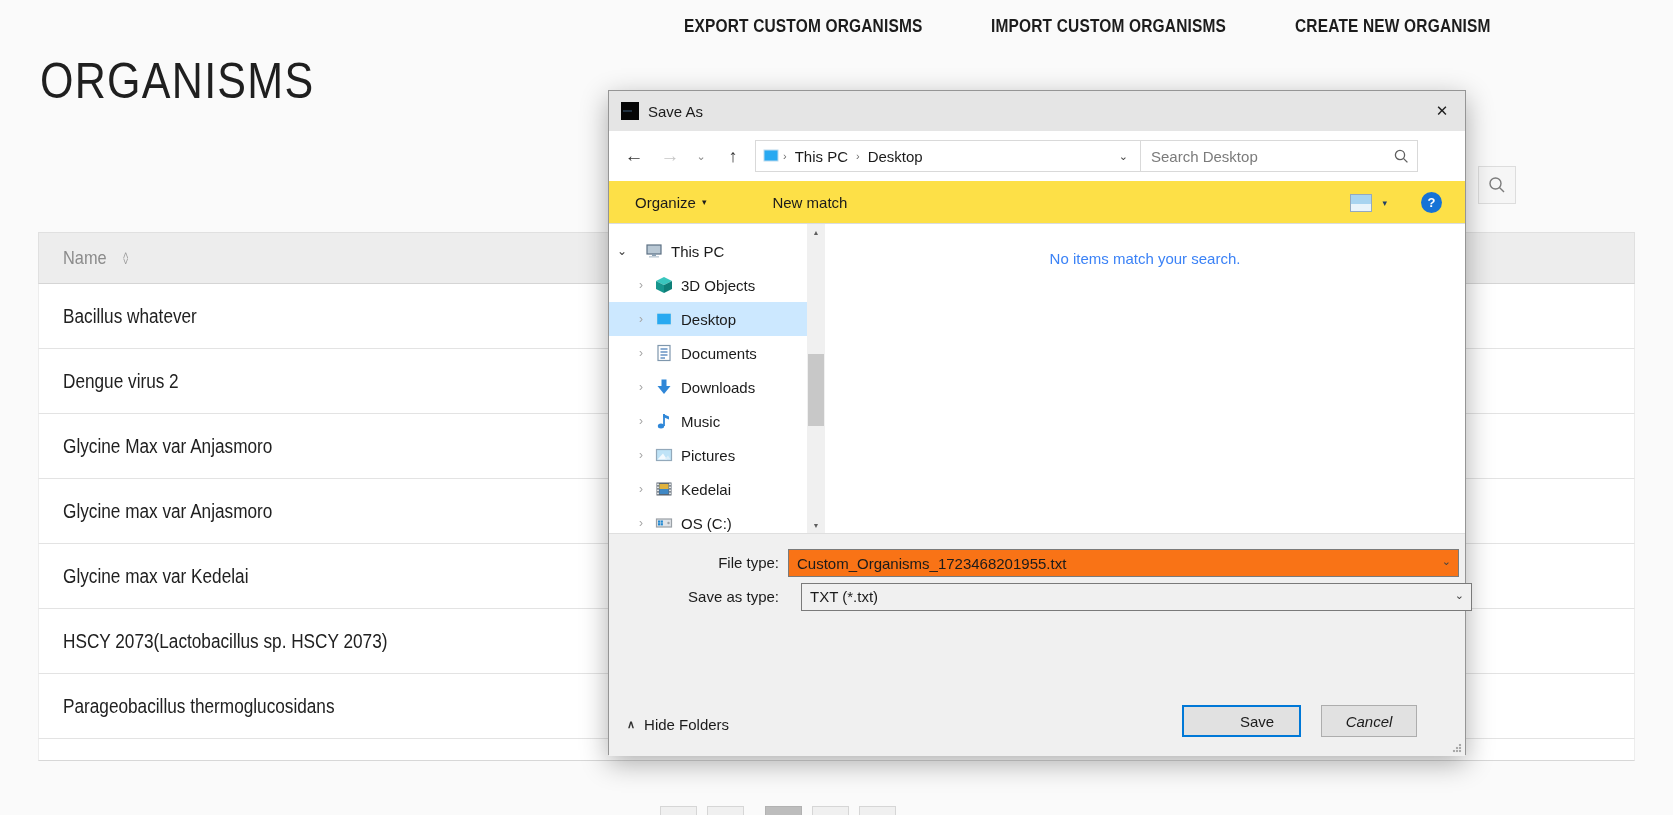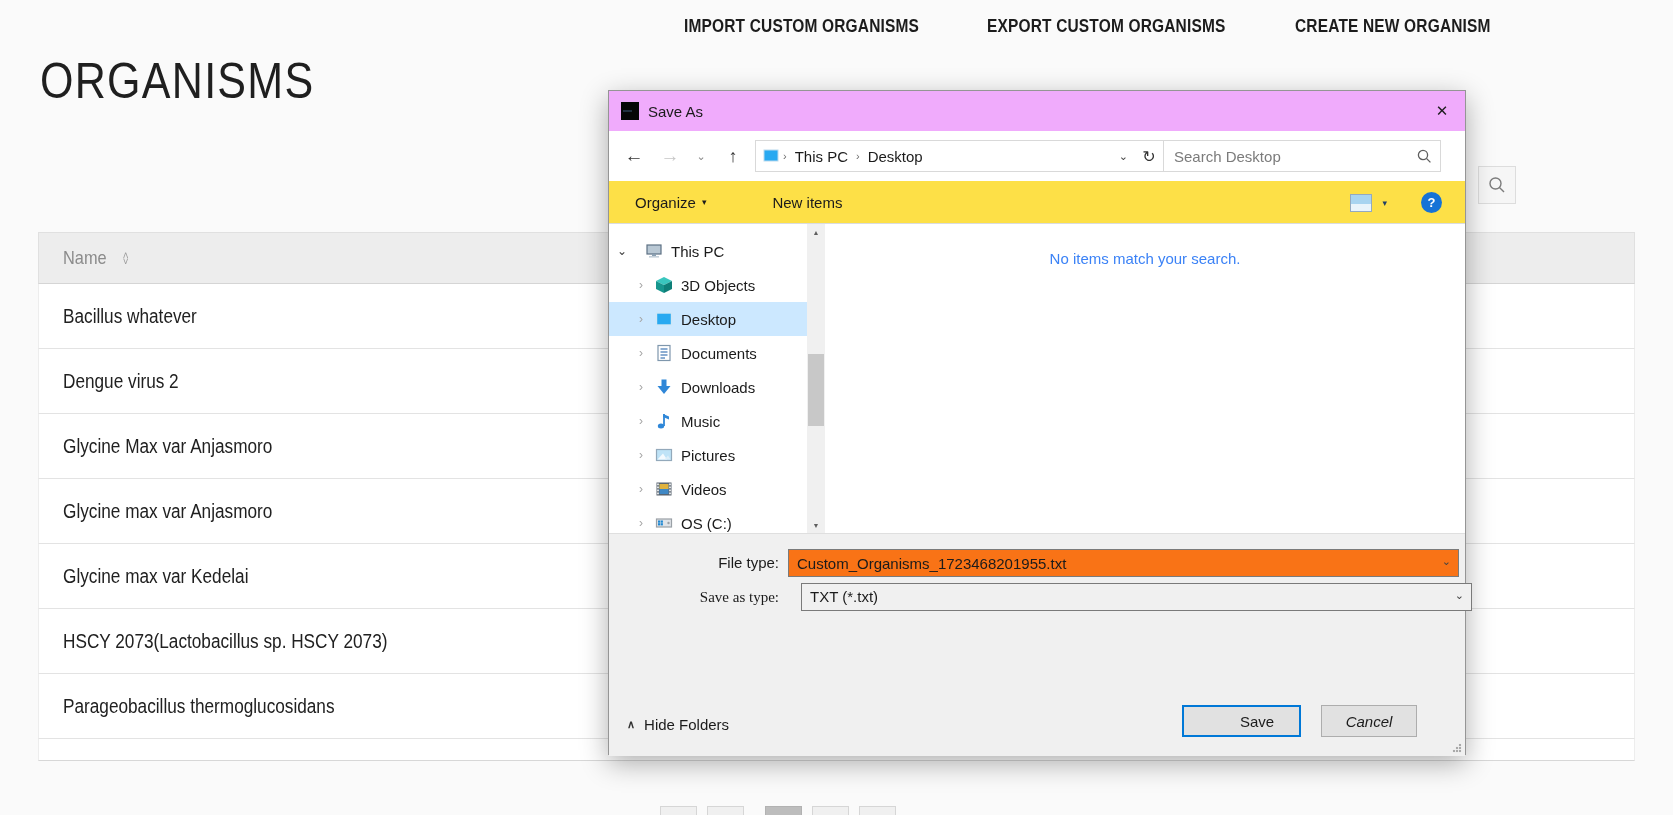--- a/index.html
+++ b/index.html
@@ -26,38 +26,38 @@
   .org-table .row-partial { height:22px; background:#fff; border-left:1px solid #ededed; border-right:1px solid #ededed; border-bottom:1px solid #d7d7d7; }
 
   .pagination { position:absolute; left:660px; top:806px; display:flex; }
   .pagination .pg { width:37px; height:30px; border:1px solid #d6d6d6; background:#f0f0f0; }
   .pagination .pg.active { background:#bdbdbd; border-color:#b2b2b2; }
   .pg + .pg { margin-left:10px; }
   .pg.gap-lg { margin-left:21px; }
 
   
   .dialog { position:absolute; left:608px; top:90px; width:858px; height:665px; background:#fff; border:1px solid #959595; box-shadow:0 8px 26px rgba(0,0,0,.32); z-index:10; font-size:15px; }
-  .titlebar { position:relative; height:40px; background:#f0abfc; display:flex; align-items:center; padding-left:12px; }
+  .titlebar { position:relative; height:40px; background:#e5e5e5; display:flex; align-items:center; padding-left:12px; }
   .app-icon { width:18px; height:18px; background:#060606; position:relative; }
   .app-icon::after { content:""; position:absolute; left:2px; top:8px; width:9px; height:2px; background:#20303f; }
   .titlebar .title { margin-left:9px; font-size:15px; }
   .close-btn { position:absolute; right:0; top:0; width:46px; height:40px; display:flex; align-items:center; justify-content:center; font-size:15px; color:#1b1b1b; cursor:default; }
 
   .navrow { position:relative; height:50px; background:#fff; }
   .nav-glyph { position:absolute; top:0; height:50px; display:flex; align-items:center; justify-content:center; font-size:19px; }
   .g-back { left:8px; width:34px; color:#333; }
   .g-fwd { left:44px; width:34px; color:#c6c6c6; }
   .g-chev { left:80px; width:24px; color:#8a8a8a; font-size:11px; }
   .g-up { left:108px; width:32px; color:#333; font-size:18px; }
   .addressbar { position:absolute; left:146px; top:9px; width:380px; height:32px; border:1px solid #d9d9d9; background:#fff; display:flex; align-items:center; padding-left:7px; }
   .addressbar .crumb { font-size:15px; color:#1b1b1b; padding:0 4px; }
   .addressbar .sep { color:#6d6d6d; font-size:11px; padding:0 4px; }
   .addr-dd { position:absolute; right:6px; color:#444; font-size:11px; }
   .refresh-btn { position:absolute; left:525px; top:9px; width:31px; height:32px; border:1px solid #d9d9d9; border-left:none; background:#fff; display:flex; align-items:center; justify-content:center; font-size:16px; color:#333; }
-  .searchbox { position:absolute; left:554px; top:9px; width:278px; height:32px; border:1px solid #d9d9d9; background:#fff; }
+  .searchbox { position:absolute; left:531px; top:9px; width:278px; height:32px; border:1px solid #d9d9d9; background:#fff; }
   .searchbox input { position:absolute; left:0; top:0; width:248px; height:30px; border:none; outline:none; padding-left:10px; font-size:15px; font-family:"Liberation Sans",sans-serif; color:#1b1b1b; background:transparent; }
   .searchbox input::placeholder { color:#7b7b7b; }
   .searchbox .mag { position:absolute; right:7px; top:7px; }
 
   .toolbar { position:relative; height:43px; background:#fde047; border-bottom:1px solid #dadcdf; display:flex; align-items:center; }
   .tb-item { display:flex; align-items:center; gap:6px; color:#1b1b1b; font-size:15px; }
   .tb-organize { margin-left:26px; }
   .tb-caret { font-size:9px; color:#1b1b1b; }
   .tb-newfolder { margin-left:66px; }
   .tb-right { position:absolute; right:0; top:0; height:43px; display:flex; align-items:center; }
@@ -79,21 +79,21 @@
   .v-scroll { position:absolute; left:198px; top:0; width:18px; height:309px; background:#f0f0f0; }
   .v-scroll .arr { position:absolute; left:0; width:18px; height:16px; display:flex; align-items:center; justify-content:center; font-size:7px; color:#5f5f5f; }
   .v-scroll .arr.up { top:0; } .v-scroll .arr.down { bottom:0; }
   .v-scroll .thumb { position:absolute; left:1px; top:130px; width:16px; height:72px; background:#c8c8c8; }
 
   .file-list { position:absolute; left:216px; top:0; right:0; height:309px; }
   .empty-msg { position:absolute; top:26px; width:100%; text-align:center; color:#3b82f6; font-size:15px; }
 
   .dlg-footer { position:relative; height:223px; background:#f0f0f0; border-top:1px solid #dfdfdf; }
   .f-label { position:absolute; width:170px; text-align:right; font-size:15px; color:#1b1b1b; line-height:28px; }
-  .fn-label { top:15px; left:0; } .st-label { top:49px; left:0;font-family:Liberation Serif, serif; }
+  .fn-label { top:15px; left:0; } .st-label { top:49px; left:0; }
   .combo { position:absolute; left:179px; width:671px; height:28px; border:1px solid #7a7a7a; background:#f97316; }
   .combo input { position:absolute; left:0; top:0; width:640px; height:26px; border:none; outline:none; padding-left:8px; font-size:15px; font-family:"Liberation Sans",sans-serif; color:#1b1b1b; background:transparent; }
   .combo .dd { position:absolute; right:7px; top:5px; font-size:11px; color:#444; }
   .combo.fn { top:15px; } .combo.st { top:49px; background:#f0f0f0;margin-left:13px; }
   .combo.st .val { position:absolute; left:8px; top:0; line-height:26px; font-size:15px; }
   .hide-folders { position:absolute; left:18px; top:175px; height:30px; display:flex; align-items:center; gap:9px; font-size:15px; color:#1b1b1b; }
   .hf-chev { font-size:11px; color:#333; font-weight:700; }
   .btn { position:absolute; top:171px; height:32px; display:flex; align-items:center; justify-content:center; font-size:15px; color:#1b1b1b; background:#e1e1e1; }
   .btn-save { left:573px; width:119px; border:2px solid #0078d7;padding-left:31px; }
   .btn-cancel { left:712px; width:96px; border:1px solid #adadad;font-style:italic; }
@@ -102,22 +102,22 @@
                radial-gradient(circle at 5px 5px,#a9a9a9 1.2px,transparent 1.6px),
                radial-gradient(circle at 8px 5px,#a9a9a9 1.2px,transparent 1.6px),
                radial-gradient(circle at 2px 8px,#a9a9a9 1.2px,transparent 1.6px),
                radial-gradient(circle at 5px 8px,#a9a9a9 1.2px,transparent 1.6px),
                radial-gradient(circle at 8px 8px,#a9a9a9 1.2px,transparent 1.6px); }
 </style>
 </head>
 <body>
 
 <nav class="topnav">
+  <a href="#"><span class="condensed">EXPORT CUSTOM ORGANISMS</span></a>
   <a href="#"><span class="condensed">IMPORT CUSTOM ORGANISMS</span></a>
-  <a href="#"><span class="condensed">EXPORT CUSTOM ORGANISMS</span></a>
   <a href="#"><span class="condensed">CREATE NEW ORGANISM</span></a>
 </nav>
 
 <h1 class="page-title"><span class="condensed">ORGANISMS</span></h1>
 
 <div class="page-search-btn">
   <svg width="20" height="20" viewBox="0 0 20 20">
     <circle cx="8.5" cy="8.5" r="5.5" fill="none" stroke="#7c7c7c" stroke-width="1.4"></circle>
     <line x1="12.7" y1="12.7" x2="17" y2="17" stroke="#7c7c7c" stroke-width="1.4"></line>
   </svg>
@@ -197,21 +197,21 @@
       </svg>
     </div>
   </div>
 
   <div class="toolbar">
     <span class="tb-item tb-organize">
       <span>Organize</span>
       <span class="tb-caret">▾</span>
     </span>
     <span class="tb-item tb-newfolder">
-      <span>New items</span>
+      <span>New match</span>
     </span>
     <span class="tb-right">
       <span class="views-icon"></span>
       <span class="views-caret">▾</span>
       <span class="help-btn">?</span>
     </span>
   </div>
 
   <div class="dlg-body">
     <div class="tree">
@@ -292,21 +292,21 @@
           <rect x="4.5" y="4" width="9" height="5" fill="#e0b23e"></rect>
           <rect x="2.2" y="3.5" width="1.6" height="1.8" fill="#fff"></rect>
             <rect x="2.2" y="6.5" width="1.6" height="1.8" fill="#fff"></rect>
           <rect x="2.2" y="9.5" width="1.6" height="1.8" fill="#fff"></rect>
             <rect x="2.2" y="12.5" width="1.6" height="1.8" fill="#fff"></rect>
           <rect x="14.2" y="3.5" width="1.6" height="1.8" fill="#fff"></rect>
             <rect x="14.2" y="6.5" width="1.6" height="1.8" fill="#fff"></rect>
           <rect x="14.2" y="9.5" width="1.6" height="1.8" fill="#fff"></rect>
             <rect x="14.2" y="12.5" width="1.6" height="1.8" fill="#fff"></rect>
         </svg>
-        <span class="t-label">Videos</span>
+        <span class="t-label">Kedelai</span>
       </div>
 
       <div class="tree-row">
         <span class="chev">›</span>
         <svg class="t-icon" viewBox="0 0 18 18">
           <rect x="1.5" y="5" width="15" height="8" fill="#dfe3e8" stroke="#9aa0a6" stroke-width="1.2"></rect>
           <circle cx="13.5" cy="9" r="1.2" fill="#9aa0a6"></circle>
           <rect x="3" y="6.5" width="2.2" height="2.2" fill="#1e88d2"></rect>
             <rect x="5.7" y="6.5" width="2.2" height="2.2" fill="#1e88d2"></rect>
           <rect x="3" y="9.2" width="2.2" height="2.2" fill="#1e88d2"></rect>

